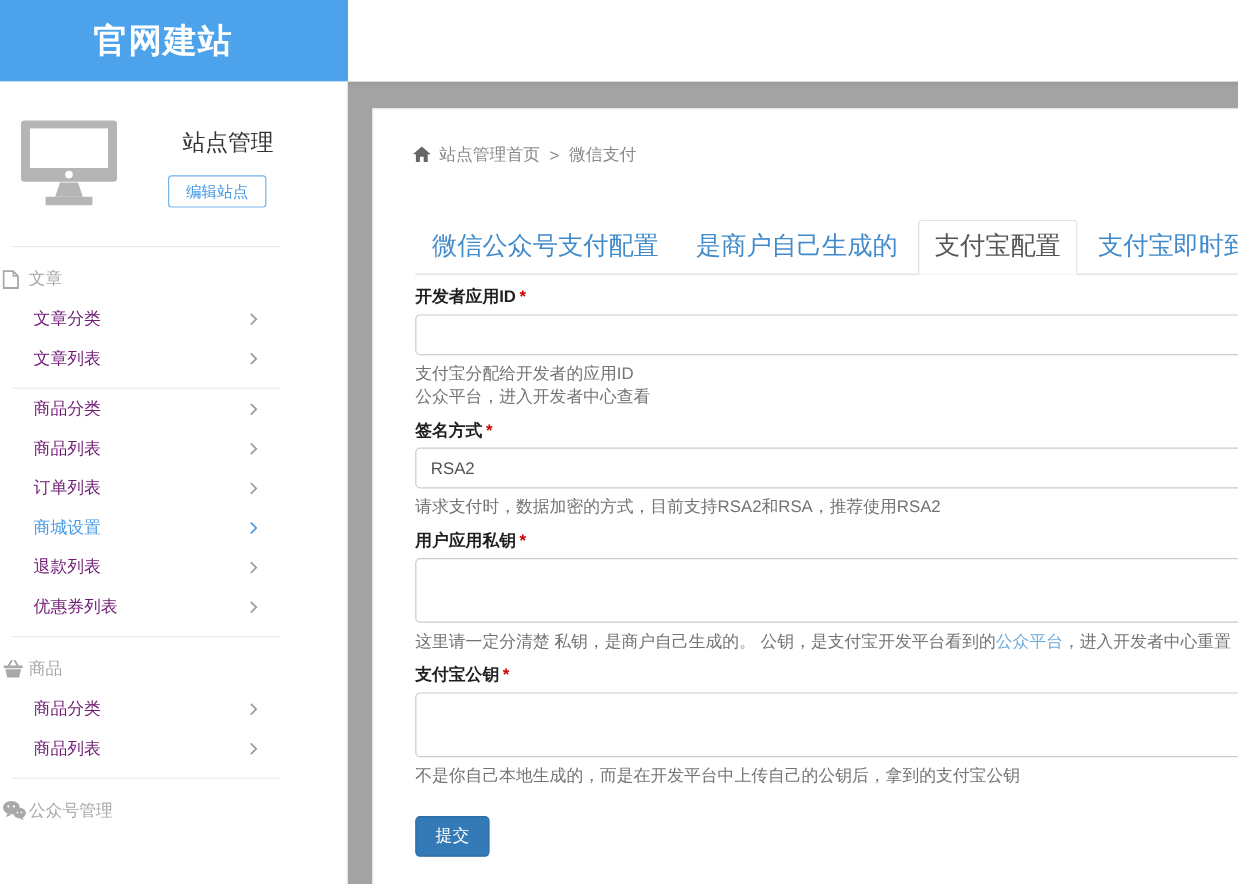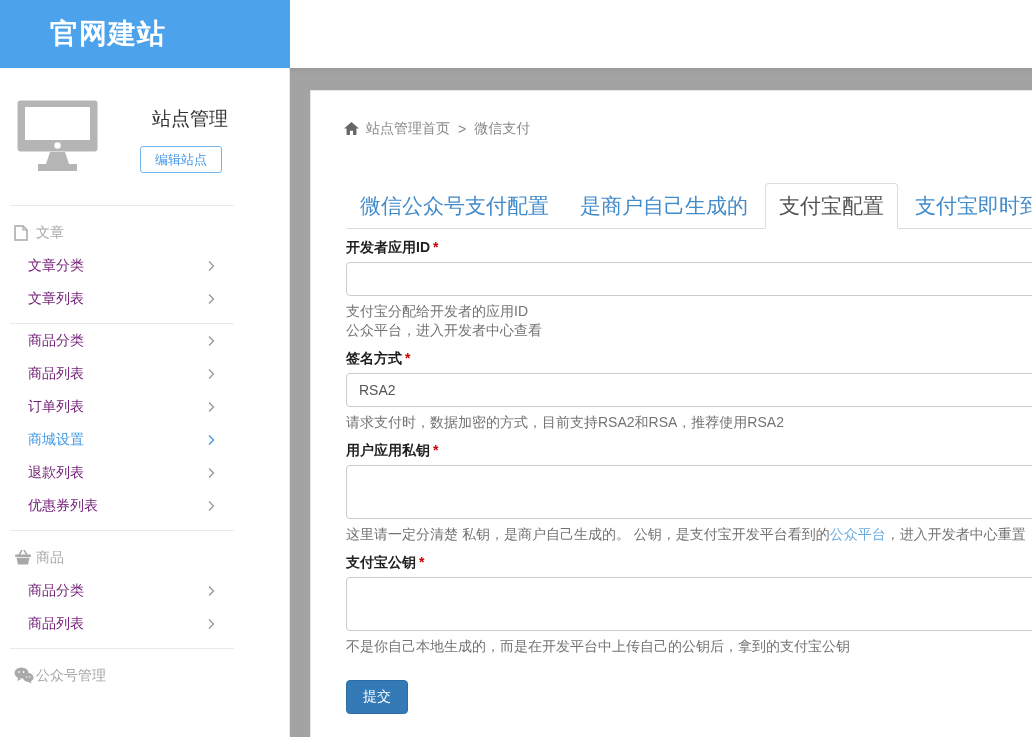--- a/index.html
+++ b/index.html
@@ -3,30 +3,30 @@
 <meta charset="utf-8">
 <style>
   html,body{margin:0;padding:0;}
   body{
     width:1032px;height:737px;overflow:hidden;background:#fff;
     font-family:"Liberation Sans","DejaVu Sans",sans-serif;
     -webkit-font-smoothing:antialiased;position:relative;
   }
   
   .brandbar{position:absolute;left:0;top:0;width:290px;height:68px;background:#4da2ec;}
-  .brand{color:#fff;font-weight:bold;font-size:28px;line-height:68px;padding-left:50px;letter-spacing:1px;}
+  .brand{color:#fff;font-weight:bold;font-size:28px;line-height:68px;padding-left:78px;letter-spacing:1px;}
   
   .sidebar{position:absolute;left:0;top:68px;width:289px;bottom:0;background:#fff;border-right:1px solid #e7e7e7;}
   .site-block{position:relative;height:129px;}
   .monitor-icon{position:absolute;left:17px;top:32px;}
   .site-title{position:absolute;left:152px;top:38px;font-size:19px;color:#333;}
   .edit-btn{position:absolute;left:140px;top:78px;height:27px;padding:0 14px;font-size:13px;color:#4598e8;
     background:#fff;border:1px solid #74b4ea;border-radius:3px;cursor:pointer;font-family:inherit;}
   .sb-divider{height:1px;background:#eaeaea;margin:8px 55px 0 10px;}
-  .sec-head{margin-top:10px;height:33px;display:flex;align-items:center;padding-left:14px;color:#a8a8a8;font-size:14px;}
+  .sec-head{margin-top:10px;height:33px;display:flex;align-items:center;padding-left:2px;color:#a8a8a8;font-size:14px;}
   .sec-icon{width:22px;display:flex;align-items:center;}
   .sec-extra{margin-left:10px;display:flex;align-items:center;}
   .menu-item{position:relative;height:33px;display:flex;align-items:center;padding-left:28px;font-size:14px;color:#701a75;cursor:pointer;}
   .menu-item .chev{position:absolute;left:208px;top:50%;transform:translateY(-50%);color:#9a9a9a;display:flex;}
   .menu-item.active{color:#459ae5;}
   .menu-item.active .chev{color:#459ae5;}
   
   .content-bg{position:absolute;left:290px;top:68px;right:0;bottom:0;background:#a3a3a3;overflow:hidden;
     box-shadow:inset 0 7px 7px -7px rgba(0,0,0,0.12);}
   .panel{position:absolute;left:20px;top:22px;right:-10px;bottom:-12px;background:#fff;border:1px solid #e4e4e4;overflow:hidden;}

